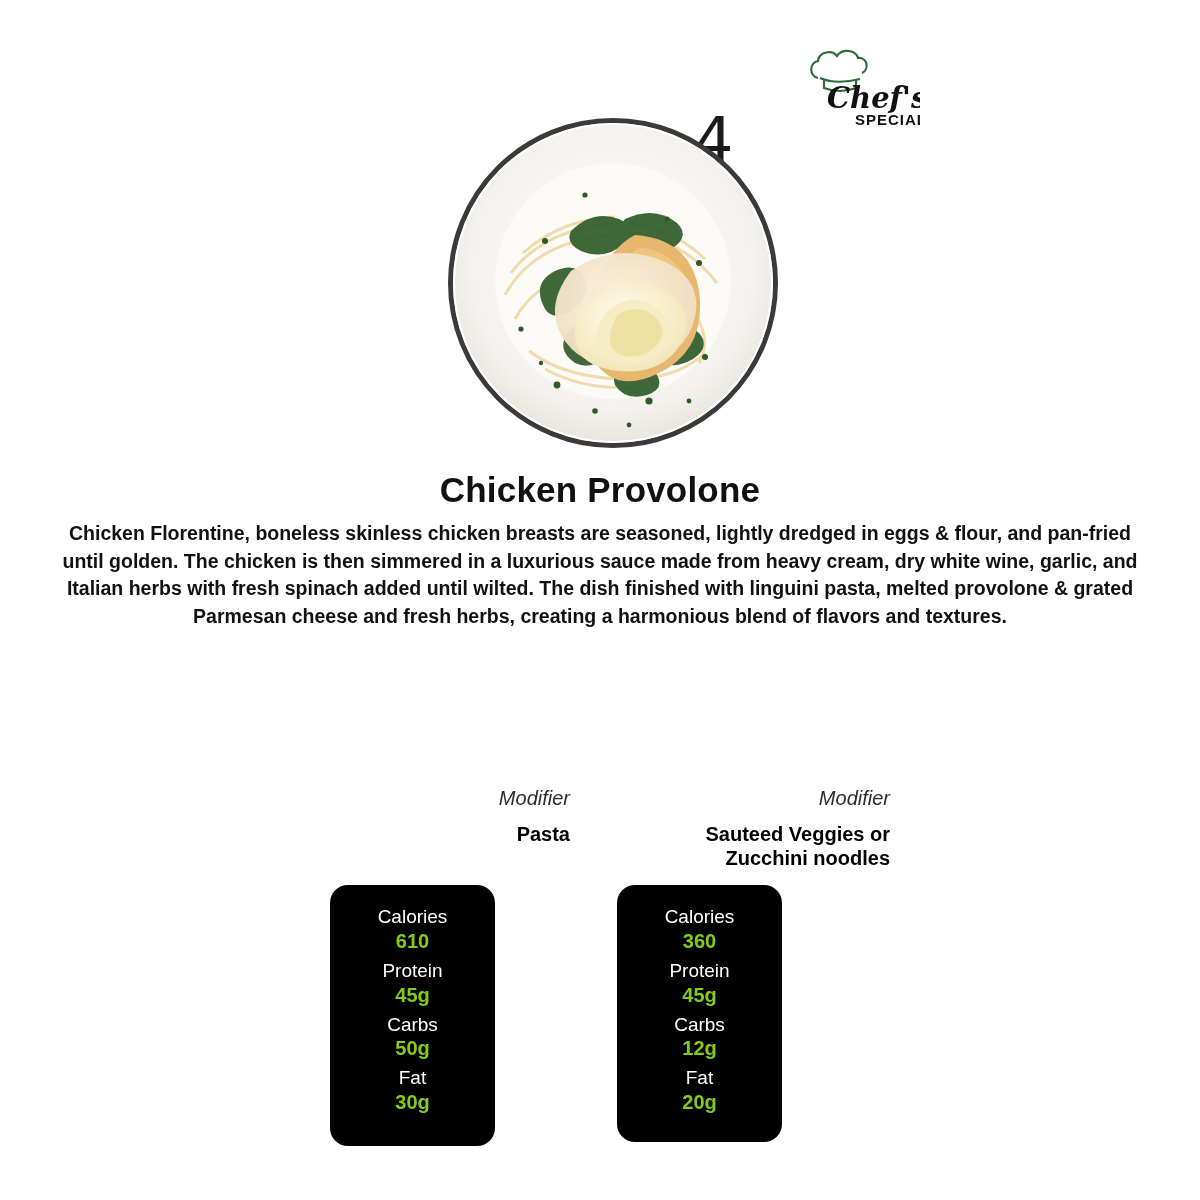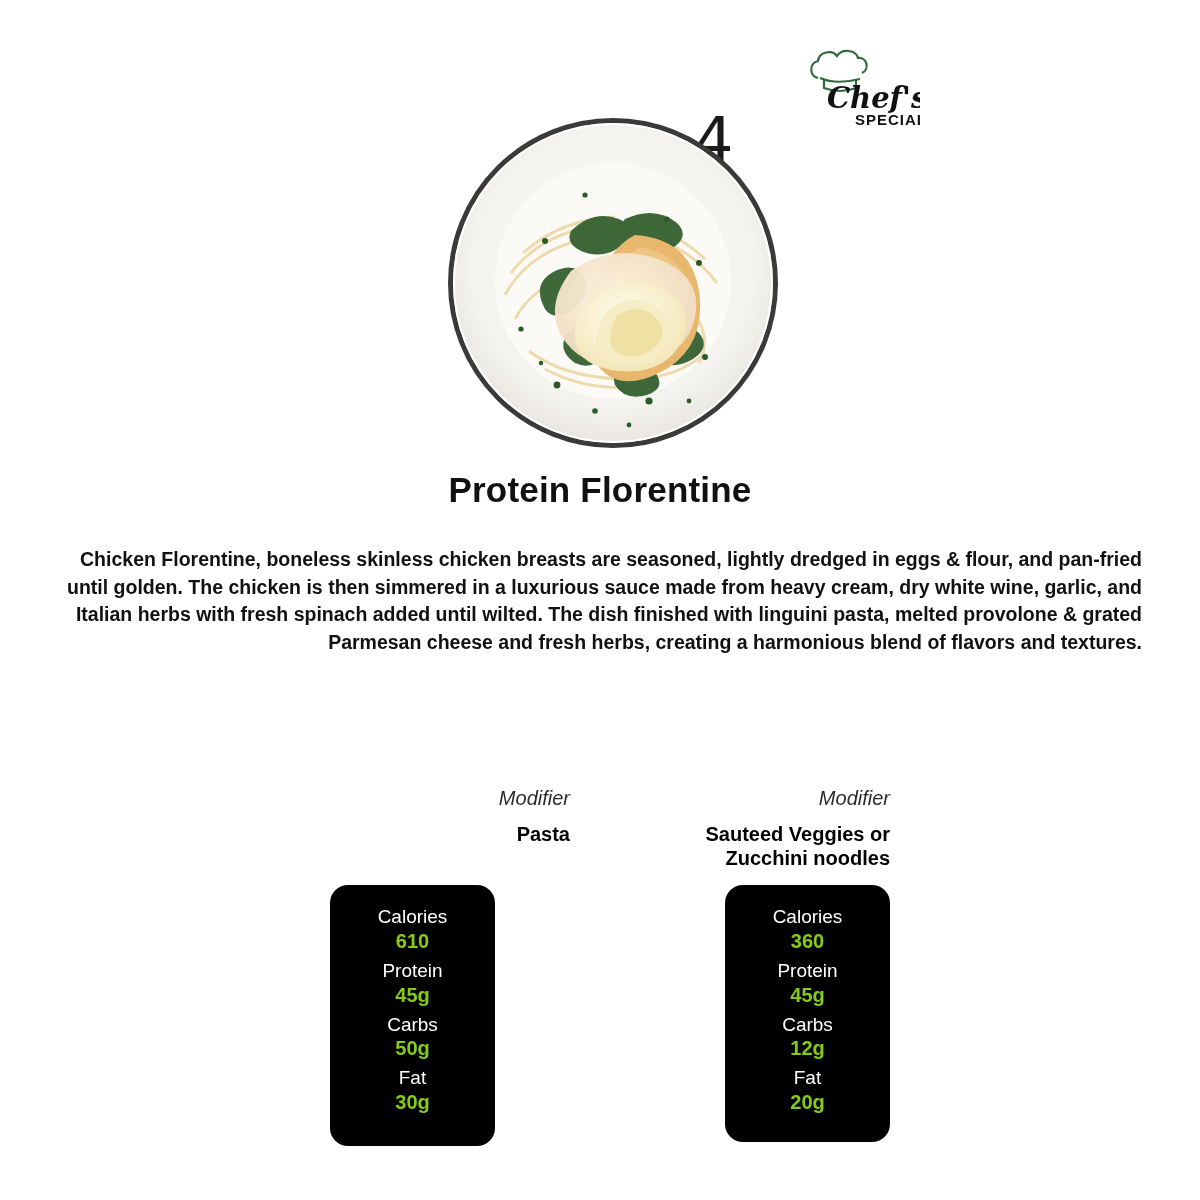--- a/index.html
+++ b/index.html
@@ -64,24 +64,24 @@
     text-align: center;
     font-size: 35px;
     font-weight: 700;
     letter-spacing: 0.2px;
     color: #111111;
   }
 
   
   .description {
     position: absolute;
-    top: 546px;
+    top: 520px;
     left: 58px;
     width: 1084px;
-    text-align: right;
+    text-align: center;
     font-size: 19.5px;
     font-weight: 700;
     line-height: 1.42;
     color: #111111;
   }
   .ingredients {
     position: absolute;
     top: 682px;
     left: 58px;
     width: 1084px;
@@ -118,21 +118,21 @@
     color: #000000;
     line-height: 1.22;
     margin-top: 11px;
   }
 
   
   .cards {
     position: absolute;
     top: 885px;
     left: 330px;
-    width: 560px;
+    width: 452px;
     display: flex;
     justify-content: space-between;
     align-items: flex-start;
   }
   .nutri-card {
     width: 165px;
     background: #000000;
     border-radius: 18px;
     padding: 20px 10px 22px 10px;
     color: #ffffff;
@@ -232,21 +232,21 @@
         <circle cx="142" cy="288" r="2.8"></circle>
           <circle cx="68" cy="206" r="2.6"></circle>
         <circle cx="132" cy="72" r="2.6"></circle>
           <circle cx="236" cy="278" r="2.4"></circle>
         <circle cx="88" cy="240" r="2.2"></circle>
           <circle cx="176" cy="302" r="2.4"></circle>
       </g>
     </svg>
   </div>
 
-  <div class="dish-title">Protein Florentine</div>
+  <div class="dish-title">Chicken Provolone</div>
 
   <div class="description">Chicken Florentine, boneless skinless chicken breasts are seasoned, lightly dredged in eggs &amp; flour, and pan-fried until golden. The chicken is then simmered in a luxurious sauce made from heavy cream, dry white wine, garlic, and Italian herbs with fresh spinach added until wilted. The dish finished with linguini  pasta, melted provolone &amp; grated Parmesan cheese and fresh herbs, creating a harmonious blend of flavors and textures.</div>
 
 
   <div class="modifiers">
     <div class="mod-col">
       <div class="mod-label">Modifier</div>
       <div class="mod-name">Pasta</div>
     </div>
     <div class="mod-col">

